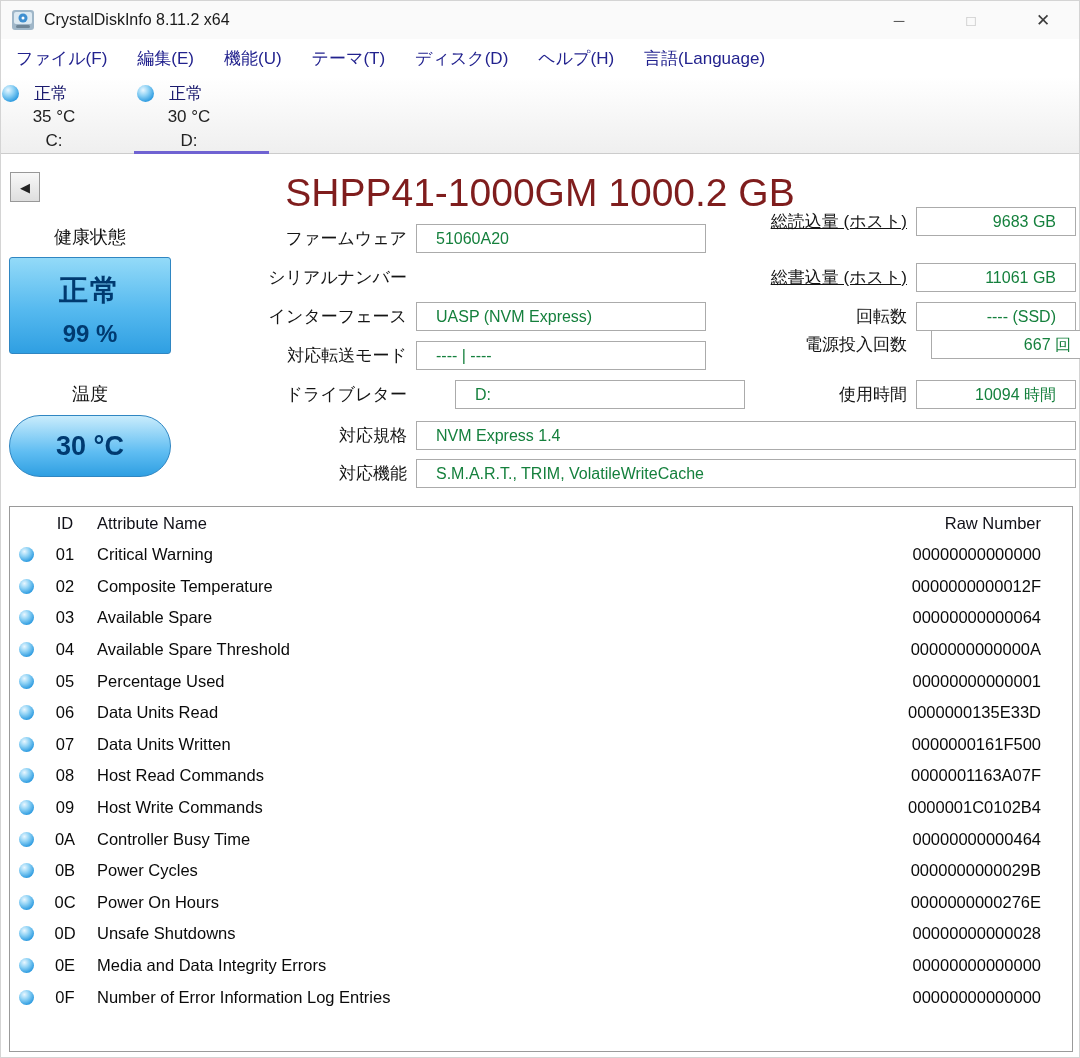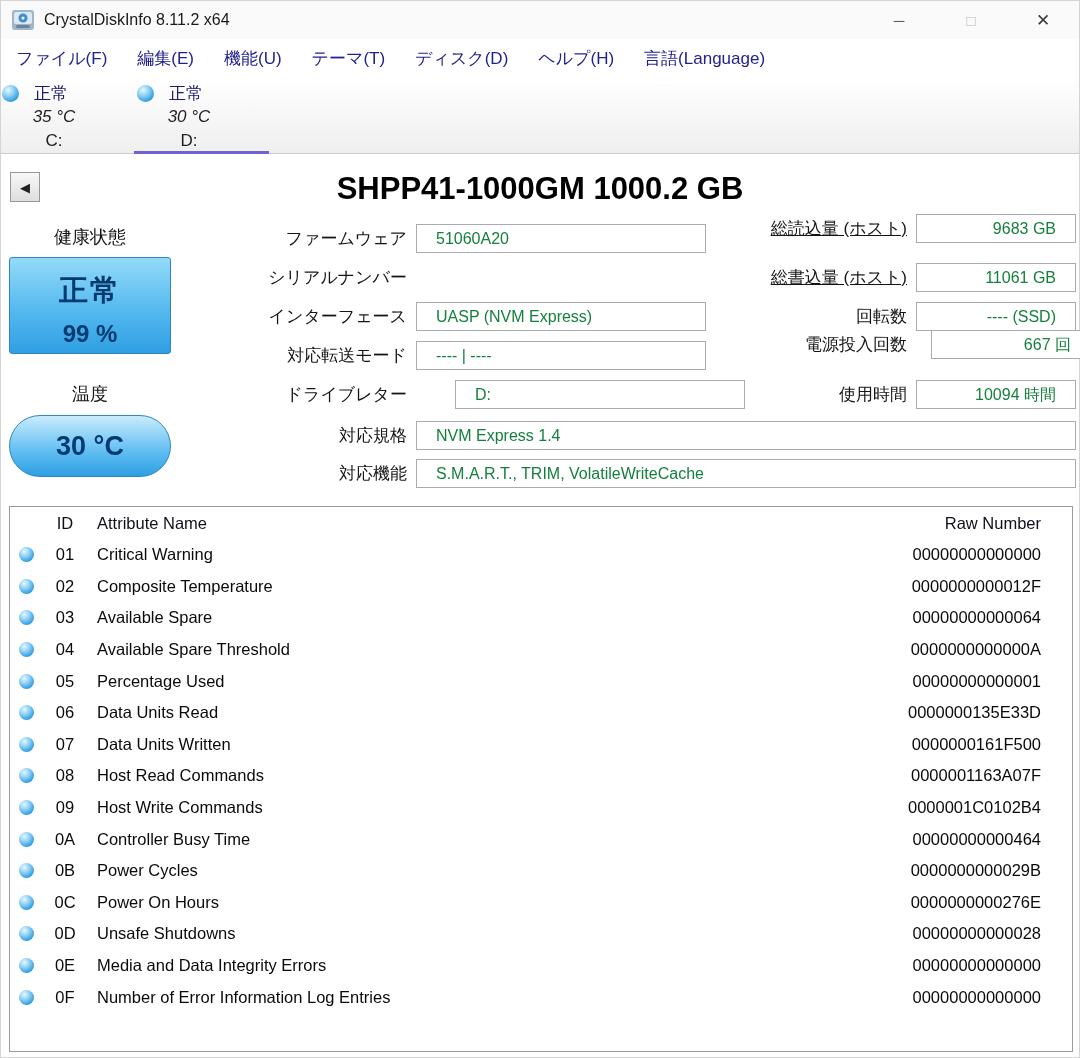--- a/index.html
+++ b/index.html
@@ -28,30 +28,30 @@
   .drivestrip{position:absolute;top:76px;left:0;right:0;height:77px;
               background:linear-gradient(#ffffff,#efefef);
               border-bottom:1px solid #cccccc;display:flex;}
   .drive-tab{position:relative;width:135px;height:100%;}
   .drive-tab.selected::after{content:"";position:absolute;left:-2px;right:2px;bottom:-1px;
               height:3px;background:#6f62d2;}
   .drive-row1{display:flex;align-items:center;gap:15px;padding-left:1px;margin-top:5px;height:22px;}
   .drive-dot{width:17px;height:17px;border-radius:50%;flex:0 0 17px;
              background:radial-gradient(circle at 36% 30%,#e9f7ff 0%,#8fd2f5 35%,#2d9be0 75%,#1478bc 100%);}
   .drive-status{font-size:17px;color:#1a1a6e;}
-  .drive-temp{width:106px;text-align:center;font-size:17px;color:#222;margin-top:3px;font-style:italic;}
+  .drive-temp{width:106px;text-align:center;font-size:17px;color:#222;margin-top:3px;}
   .drive-letter{width:106px;text-align:center;font-size:17px;color:#222;margin-top:4px;}
 
   
   .main{position:absolute;top:153px;left:0;right:0;height:352px;background:#fff;}
   .back-btn{position:absolute;left:9px;top:18px;width:30px;height:30px;
             background:linear-gradient(#f8f8f8,#dedede);border:1px solid #989898;
             display:flex;align-items:center;justify-content:center;font-size:13px;color:#222;}
   .disk-title{position:absolute;left:0;right:0;top:17px;text-align:center;
-              font-size:31px;font-weight:bold;color:#000000;}
+              font-size:39px;font-weight:normal;color:#7f1d1d;}
   .health-label{position:absolute;left:8px;top:71px;width:162px;text-align:center;
                 font-size:18px;color:#141414;}
   .health-box{position:absolute;left:8px;top:103px;width:162px;height:97px;
               border:1px solid #2f86c2;border-radius:3px;text-align:center;
               background:linear-gradient(180deg,#93daf8 0%,#55b9ef 55%,#2f9fe2 100%);}
   .health-status{font-size:29px;font-weight:bold;color:#003a70;margin-top:13px;letter-spacing:2px;}
   .health-percent{font-size:24px;font-weight:bold;color:#003a70;margin-top:9px;}
   .temp-label{position:absolute;left:8px;top:228px;width:162px;text-align:center;
               font-size:18px;color:#141414;}
   .temp-oval{position:absolute;left:8px;top:261px;width:162px;height:62px;border-radius:31px;
@@ -163,21 +163,21 @@
           <span class="fbox">UASP (NVM Express)</span>
         </div>
         <div class="frow lrow" style="top: 187px;">
           <span class="flabel">対応転送モード</span>
           <span class="fbox">---- | ----</span>
         </div>
         <div class="frow lrow" style="top: 226px; gap: 39px;">
           <span class="flabel">ドライブレター</span>
           <span class="fbox">D:</span>
         </div>
-        <div class="frow rrow" style="top: 60px; align-items: flex-end;">
+        <div class="frow rrow" style="top: 53px; align-items: flex-end;">
           <span class="flabel u">総読込量 (ホスト)</span>
           <span class="fbox">9683 GB</span>
         </div>
         <div class="frow rrow" style="top: 109px;">
           <span class="flabel u">総書込量 (ホスト)</span>
           <span class="fbox">11061 GB</span>
         </div>
         <div class="frow rrow" style="top: 148px;">
           <span class="flabel">回転数</span>
           <span class="fbox">---- (SSD)</span>

